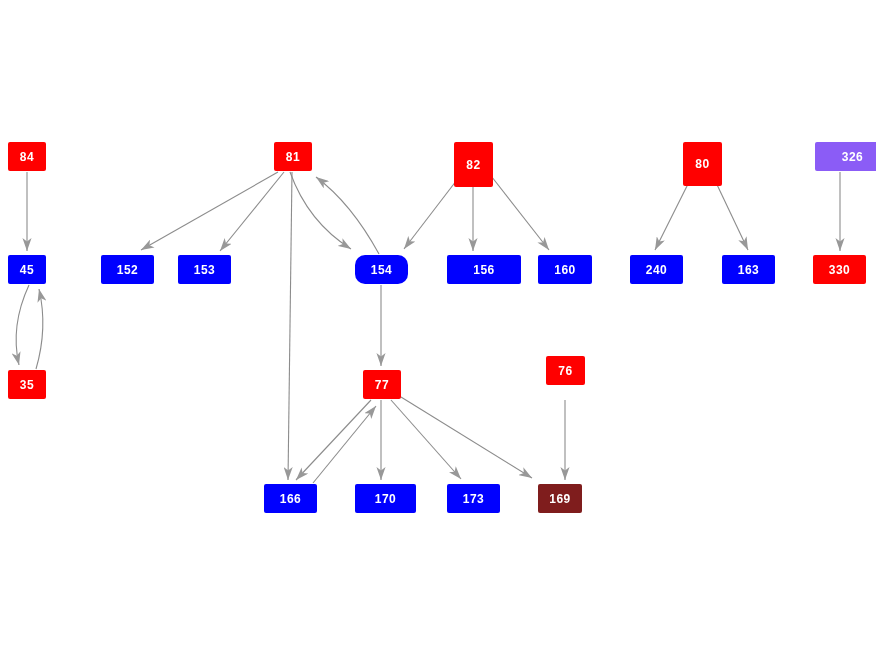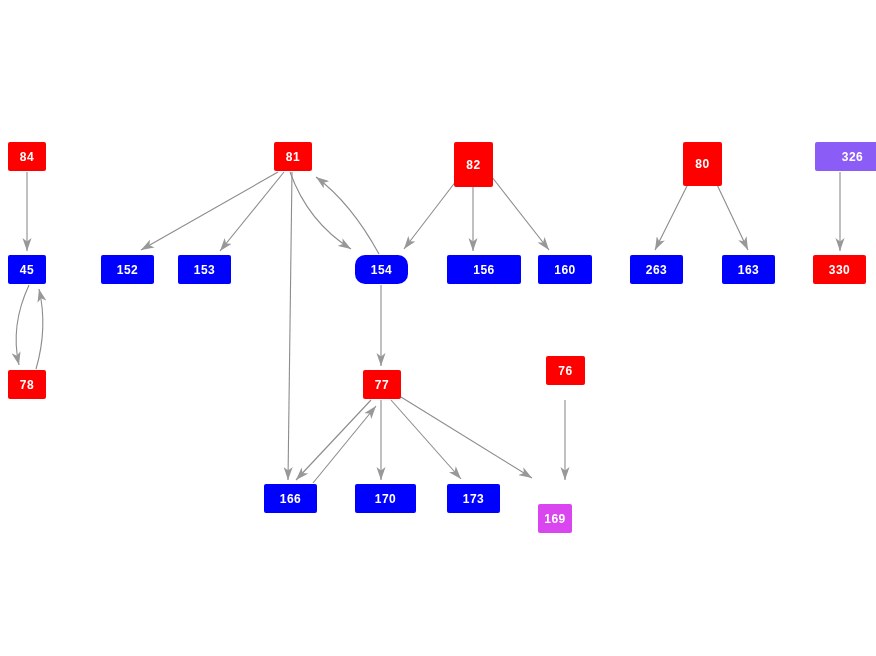--- a/index.html
+++ b/index.html
@@ -96,42 +96,42 @@
     <div class="node" style="left: 355px; top: 255px; width: 53px; height: 29px; background: rgb(0, 0, 255); border-radius: 10px;">
       <span style="color: rgb(255, 255, 255);">154</span>
     </div>
     <div class="node" style="left: 447px; top: 255px; width: 74px; height: 29px; background: rgb(0, 0, 255);">
       <span style="color: rgb(255, 255, 255);">156</span>
     </div>
     <div class="node" style="left: 538px; top: 255px; width: 54px; height: 29px; background: rgb(0, 0, 255);">
       <span style="color: rgb(255, 255, 255);">160</span>
     </div>
     <div class="node" style="left: 630px; top: 255px; width: 53px; height: 29px; background: rgb(0, 0, 255);">
-      <span style="color: rgb(255, 255, 255);">263</span>
+      <span style="color: rgb(255, 255, 255);">240</span>
     </div>
     <div class="node" style="left: 722px; top: 255px; width: 53px; height: 29px; background: rgb(0, 0, 255);">
       <span style="color: rgb(255, 255, 255);">163</span>
     </div>
     <div class="node" style="left: 813px; top: 255px; width: 53px; height: 29px; background: rgb(255, 0, 0);">
       <span style="color: rgb(255, 255, 255);">330</span>
     </div>
     <div class="node" style="left: 8px; top: 370px; width: 38px; height: 29px; background: rgb(255, 0, 0);">
-      <span style="color: rgb(255, 255, 255);">78</span>
+      <span style="color: rgb(255, 255, 255);">35</span>
     </div>
     <div class="node" style="left: 363px; top: 370px; width: 38px; height: 29px; background: rgb(255, 0, 0);">
       <span style="color: rgb(255, 255, 255);">77</span>
     </div>
     <div class="node" style="left: 546px; top: 356px; width: 39px; height: 29px; background: rgb(255, 0, 0);">
       <span style="color: rgb(255, 255, 255);">76</span>
     </div>
     <div class="node" style="left: 264px; top: 484px; width: 53px; height: 29px; background: rgb(0, 0, 255);">
       <span style="color: rgb(255, 255, 255);">166</span>
     </div>
     <div class="node" style="left: 355px; top: 484px; width: 61px; height: 29px; background: rgb(0, 0, 255);">
       <span style="color: rgb(255, 255, 255);">170</span>
     </div>
     <div class="node" style="left: 447px; top: 484px; width: 53px; height: 29px; background: rgb(0, 0, 255);">
       <span style="color: rgb(255, 255, 255);">173</span>
     </div>
-    <div class="node" style="left: 538px; top: 504px; width: 34px; height: 29px; background: #d946ef;">
+    <div class="node" style="left: 538px; top: 484px; width: 44px; height: 29px; background: #7f1d1d;">
       <span style="color: rgb(255, 255, 255);">169</span>
     </div>
   </div>
 
 </body></html>

